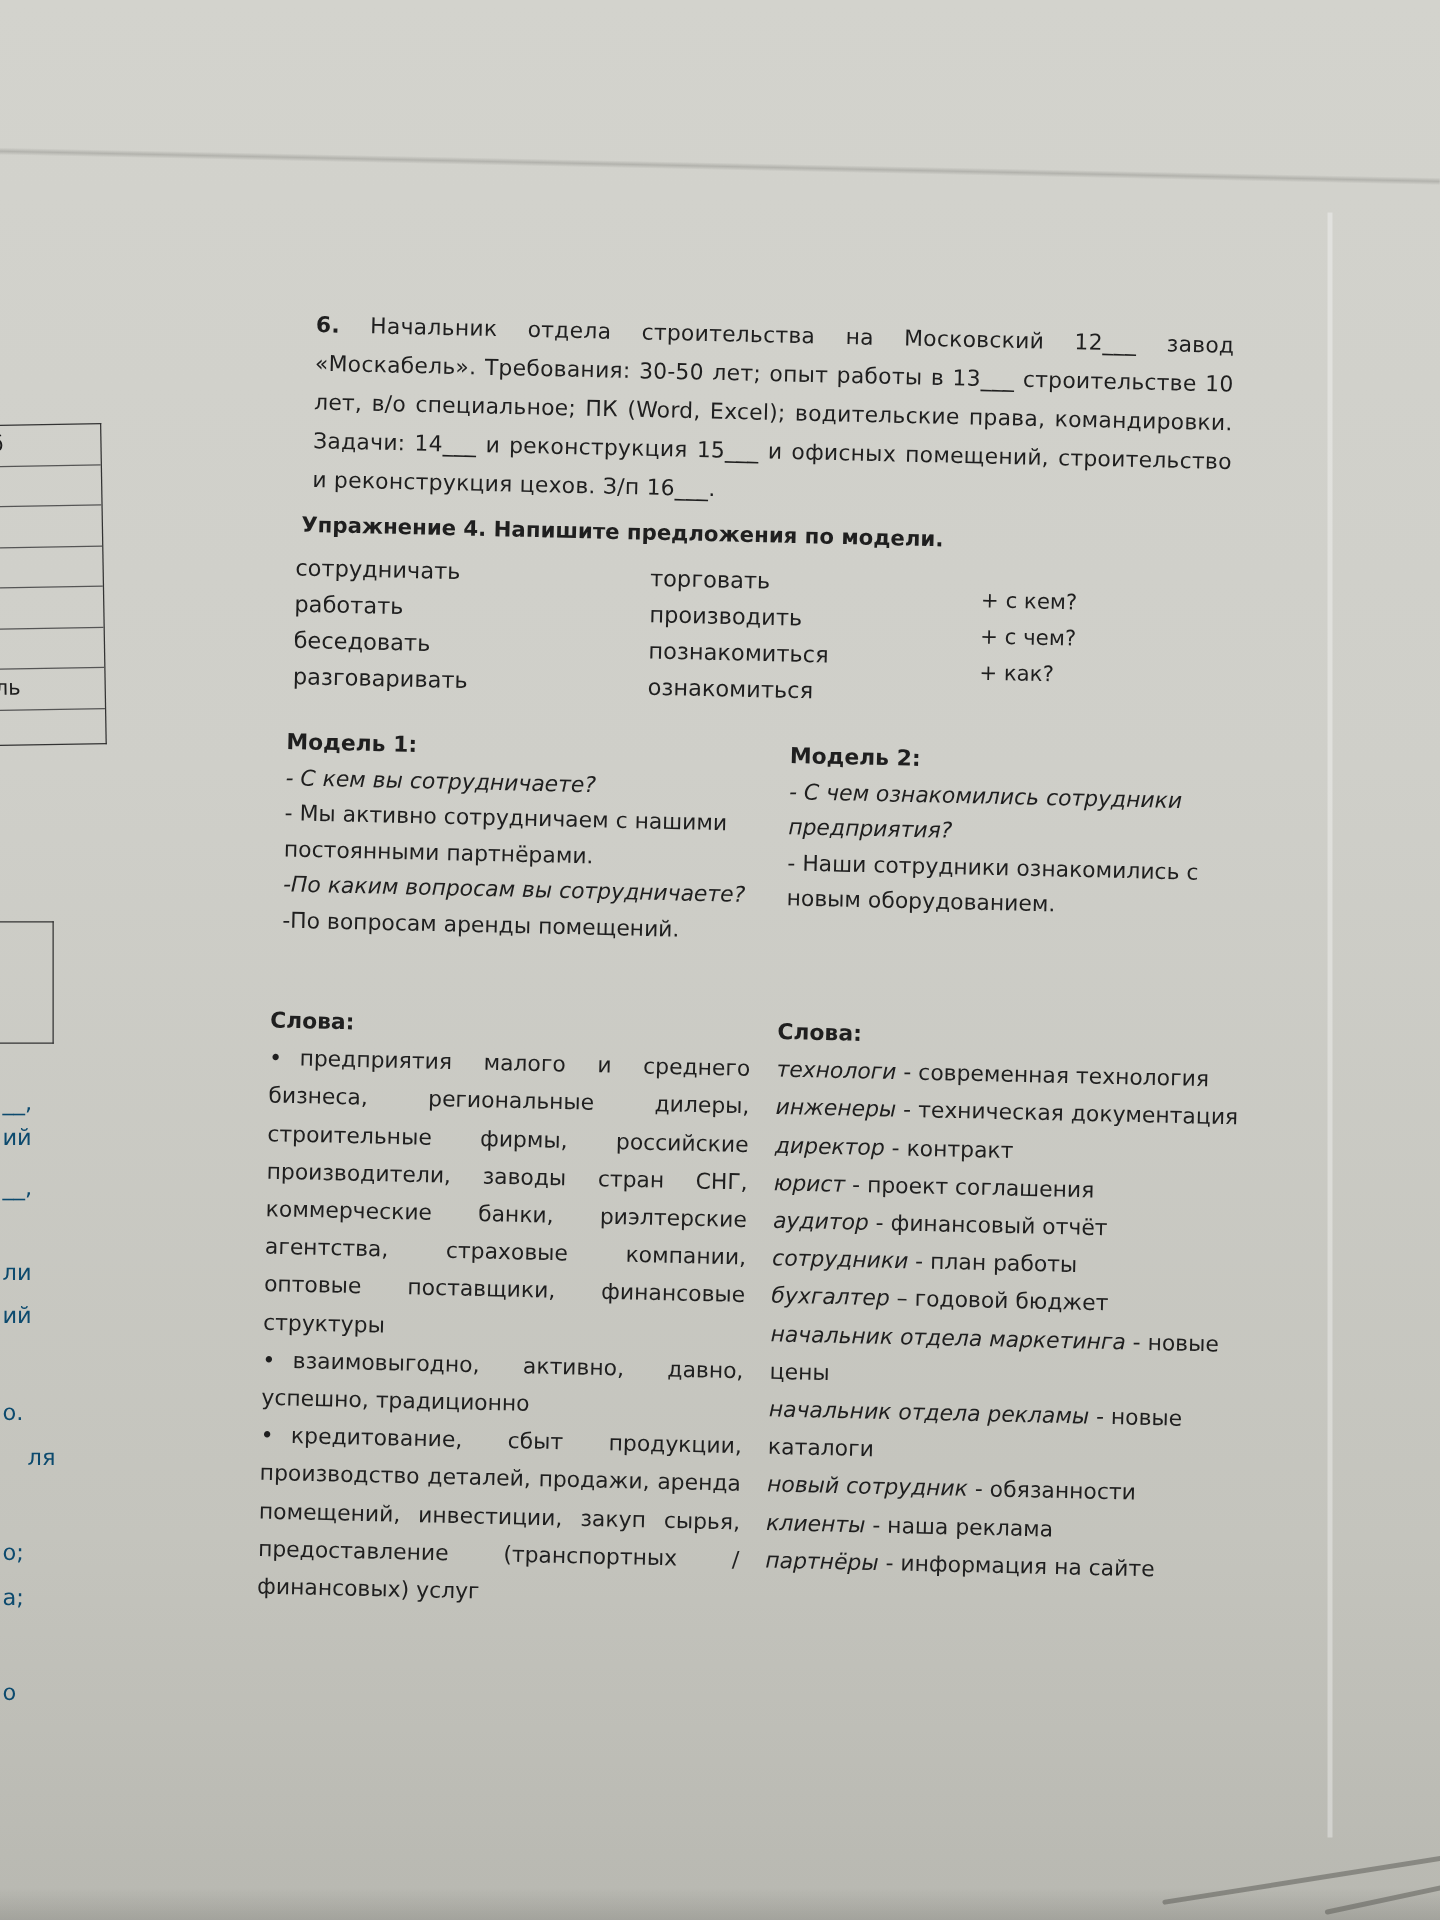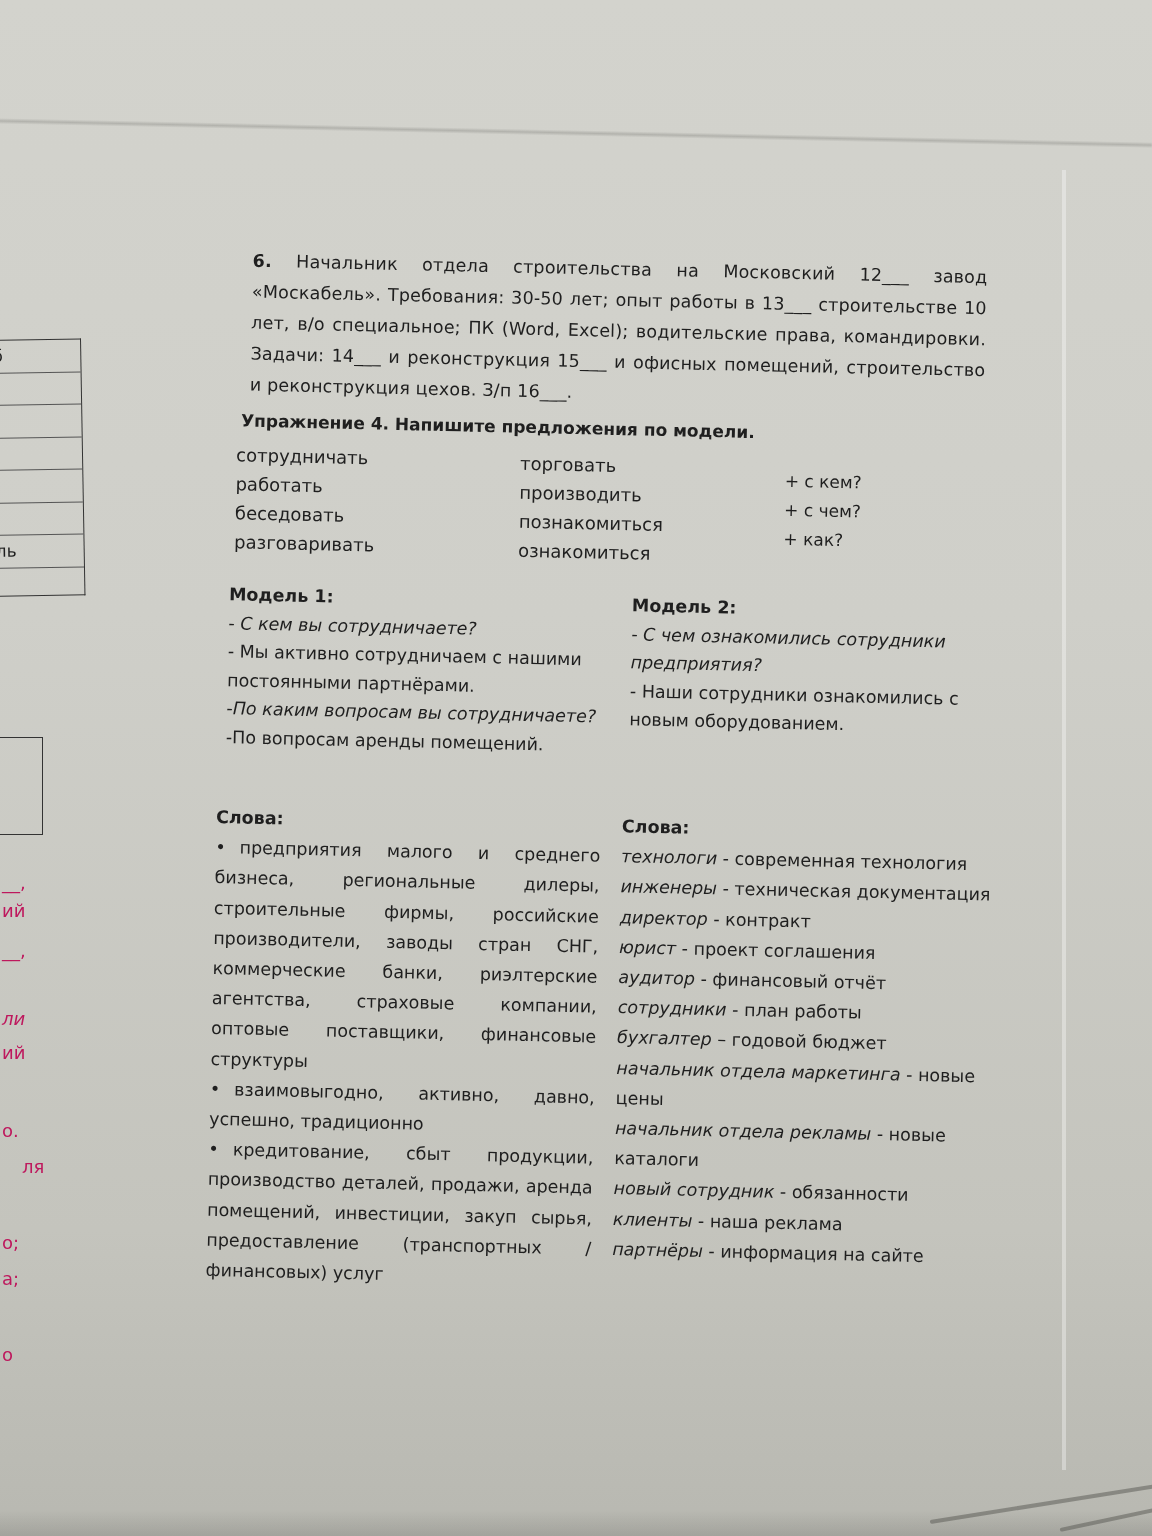--- a/index.html
+++ b/index.html
@@ -32,21 +32,21 @@
     position:absolute; left:-10px; top:340px; width:90px; height:255px;
     border:1.5px solid #333; border-left:none;
     transform: rotate(-1deg); transform-origin: top left;
   }
   .left-table .row { height:31.5px; border-bottom:1.3px solid #555; position:relative; font-size:17px; line-height:31px; padding-left:2px; }
   .left-table .row:last-child { border-bottom:none; }
   .left-box {
     position:absolute; left:-10px; top:737px; width:52px; height:96px;
     border:1.5px solid #333; border-left:none;
   }
-  .left-frag { position:absolute; font-size:18px; color:#be185d; }
+  .left-frag { position:absolute; font-size:18px; color:#0c4a6e; }
 
   
   .page {
     position:absolute; left:225px; top:245px; width:790px;
     transform: rotate(1.3deg); transform-origin: top left;
   }
   .item6 { font-size:17.5px; line-height:31px; text-align:justify; width:735px; margin-left:28px; letter-spacing:0.2px; }
   .item6 .num { font-weight:bold; }
   .ex-title { font-weight:bold; font-size:17px; margin-top:10px; margin-left:20px; }
   .verbs { position:relative; height:128px; margin-top:10px; font-size:18px; }
@@ -90,21 +90,21 @@
     <div class="row">ль</div>
     <div class="row"></div>
   </div>
   <div class="left-box">
     
   </div>
   <div id="left-frags">
       <div class="left-frag" style="top: 872px; left: 2px;">__,</div>
       <div class="left-frag" style="top: 900px; left: 2px;">ий</div>
       <div class="left-frag" style="top: 940px; left: 2px;">__,</div>
-      <div class="left-frag" style="top: 1008px; left: 2px; font-style: italic;">ли</div>
+      <div class="left-frag" style="top: 1008px; left: 2px;">ли</div>
       <div class="left-frag" style="top: 1042px; left: 2px;">ий</div>
       <div class="left-frag" style="top: 1120px; left: 2px;">о.</div>
       <div class="left-frag" style="top: 1156px; left: 2px; margin-left: 20px;">ля</div>
       <div class="left-frag" style="top: 1232px; left: 2px;">о;</div>
       <div class="left-frag" style="top: 1268px; left: 2px;">а;</div>
       <div class="left-frag" style="top: 1344px; left: 2px;">о</div>
     </div>
 </div>
 
 <div class="page">

